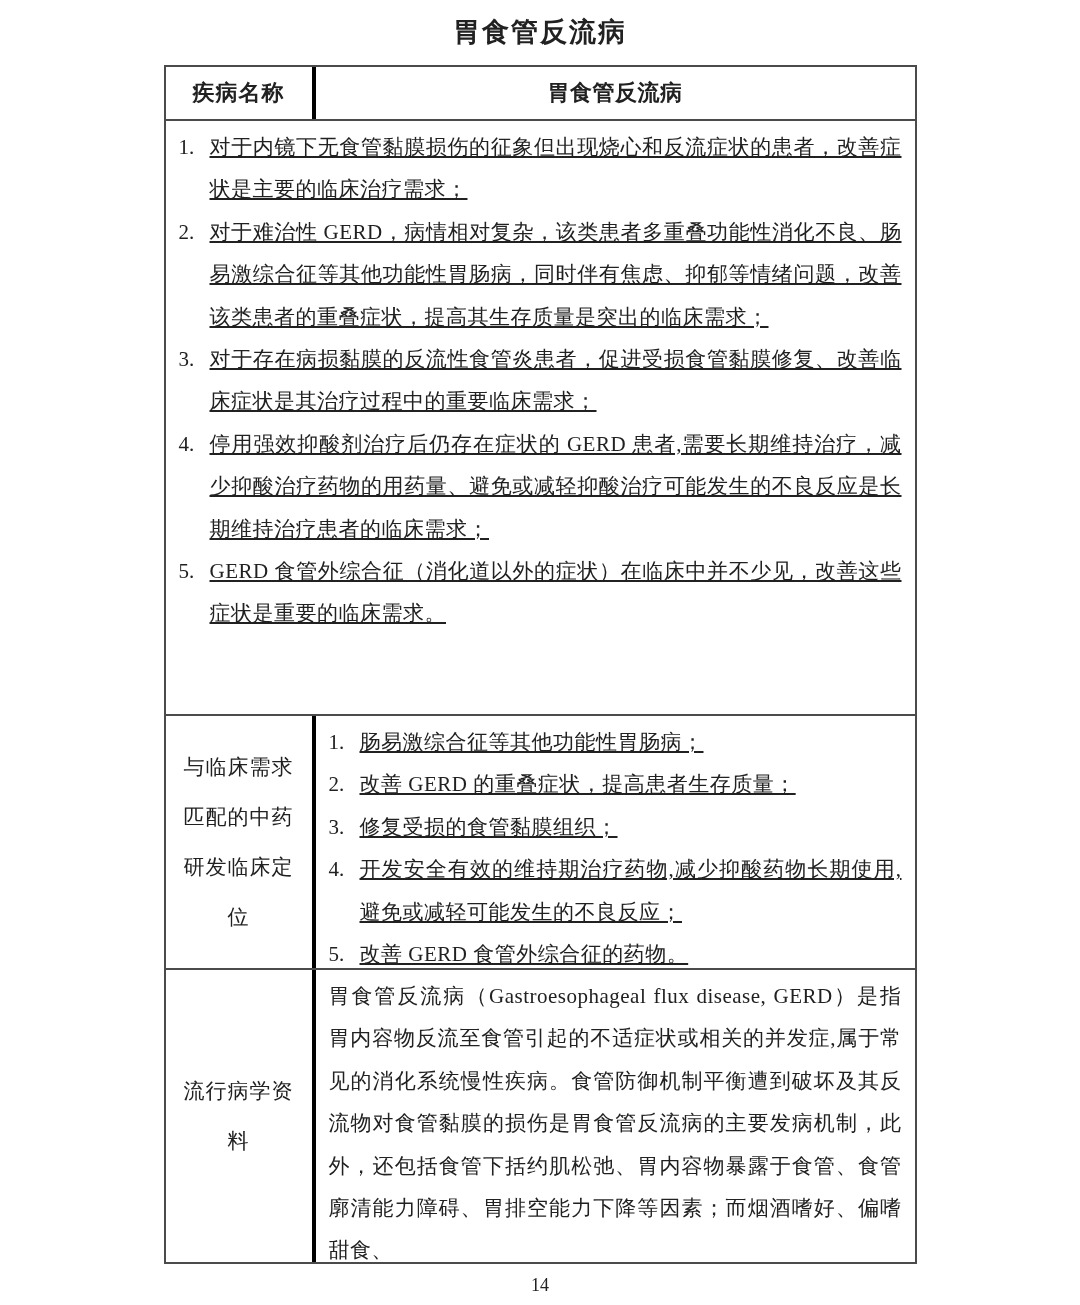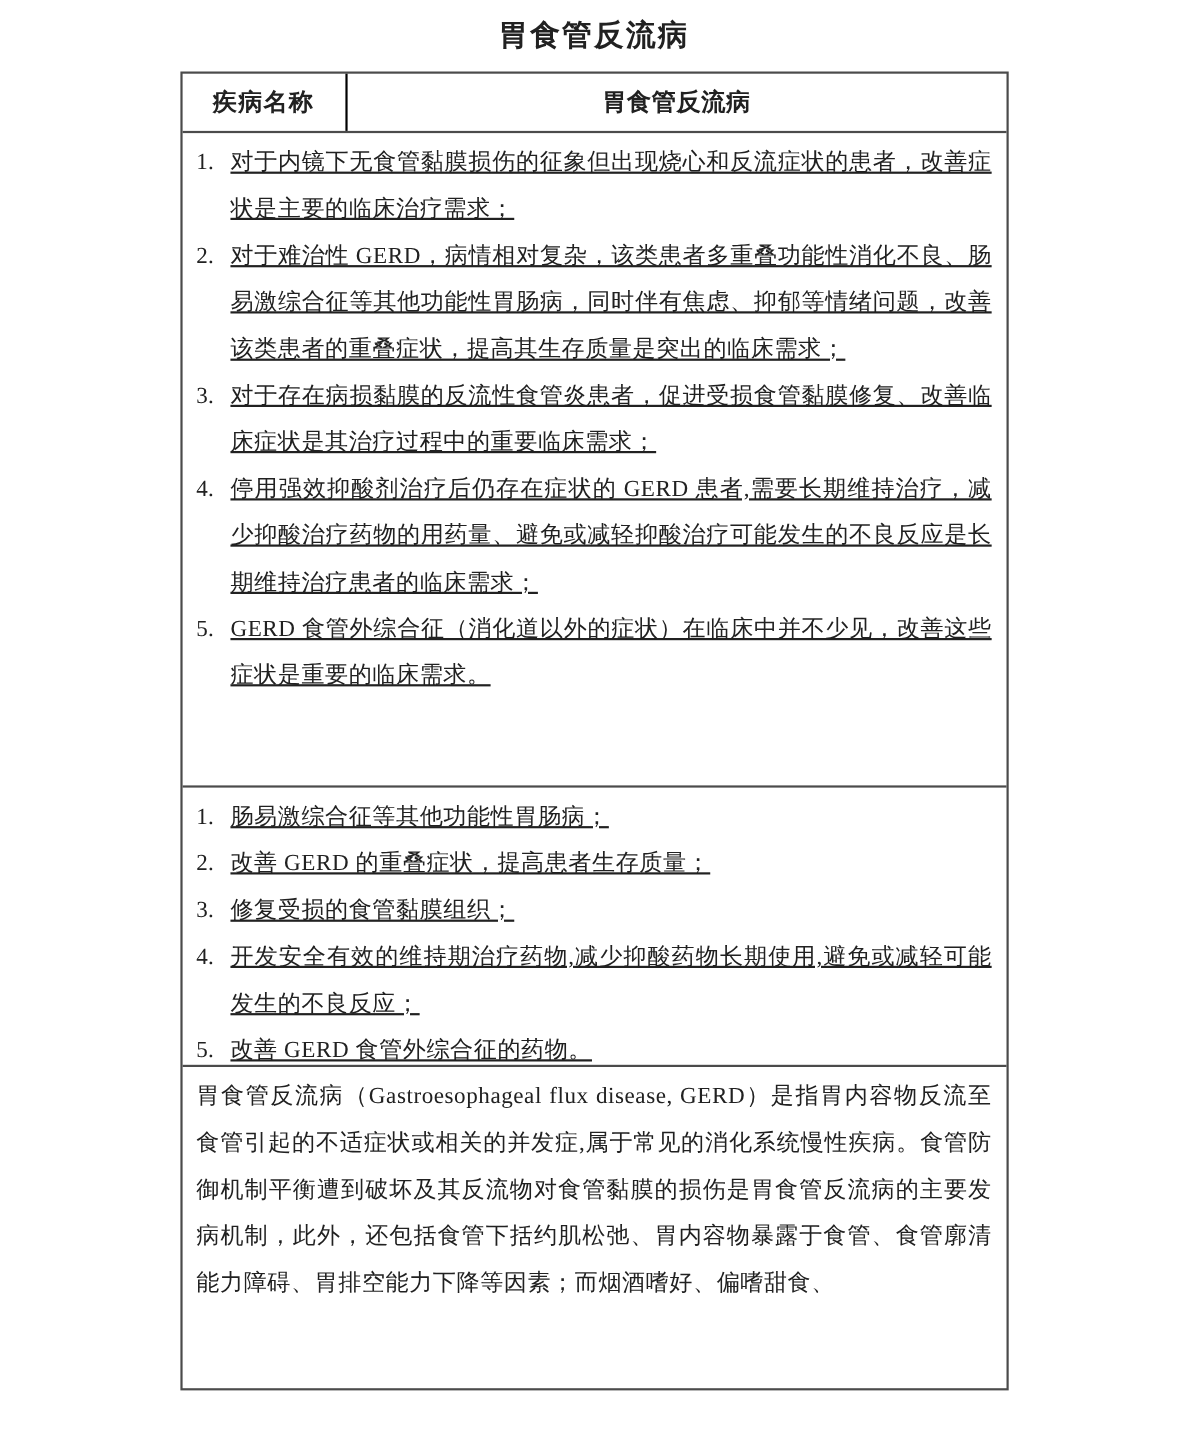--- a/index.html
+++ b/index.html
@@ -22,21 +22,21 @@
   .doc-table {
     width: 753px;
     margin: 16px auto 0 auto;
     border: 2px solid #4b4b4b;
   }
   .trow { display: flex; }
   .trow + .trow { border-top: 2px solid #4b4b4b; }
   .cell-label {
     width: 150px;
     flex: 0 0 150px;
-    border-right: 2px solid #000000;
+    border-right: 4px solid #000000;
     display: flex;
     align-items: center;
     justify-content: center;
     text-align: center;
     padding: 16px 10px;
     font-size: 21px;
     letter-spacing: 1px;
     line-height: 50px;
   }
   .cell-content {
@@ -113,20 +113,21 @@
           <div class="itext">停用强效抑酸剂治疗后仍存在症状的 GERD 患者,需要长期维持治疗，减少抑酸治疗药物的用药量、避免或减轻抑酸治疗可能发生的不良反应是长期维持治疗患者的临床需求；</div>
         </div>
         <div class="num-item">
           <span class="num">5.</span>
           <div class="itext">GERD 食管外综合征（消化道以外的症状）在临床中并不少见，改善这些症状是重要的临床需求。</div>
         </div>
       </div>
     </div>
 
     <div class="trow row-position">
+      <div class="cell-label">与临床需求匹配的中药研发临床定位</div>
       <div class="cell-content">
         <div class="num-item">
           <span class="num">1.</span>
           <div class="itext">肠易激综合征等其他功能性胃肠病；</div>
         </div>
         <div class="num-item">
           <span class="num">2.</span>
           <div class="itext">改善 GERD 的重叠症状，提高患者生存质量；</div>
         </div>
         <div class="num-item">
@@ -138,21 +139,23 @@
           <div class="itext">开发安全有效的维持期治疗药物,减少抑酸药物长期使用,避免或减轻可能发生的不良反应；</div>
         </div>
         <div class="num-item">
           <span class="num">5.</span>
           <div class="itext">改善 GERD 食管外综合征的药物。</div>
         </div>
       </div>
     </div>
 
     <div class="trow row-epidemio">
+      <div class="cell-label">流行病学资料</div>
       <div class="cell-content">
         <div class="paragraph">胃食管反流病（Gastroesophageal flux disease, GERD）是指胃内容物反流至食管引起的不适症状或相关的并发症,属于常见的消化系统慢性疾病。食管防御机制平衡遭到破坏及其反流物对食管黏膜的损伤是胃食管反流病的主要发病机制，此外，还包括食管下括约肌松弛、胃内容物暴露于食管、食管廓清能力障碍、胃排空能力下降等因素；而烟酒嗜好、偏嗜甜食、</div>
       </div>
     </div>
 
   </div>
 
+  <div class="page-footer">14</div>
 
 </div>
 
 </body></html>

